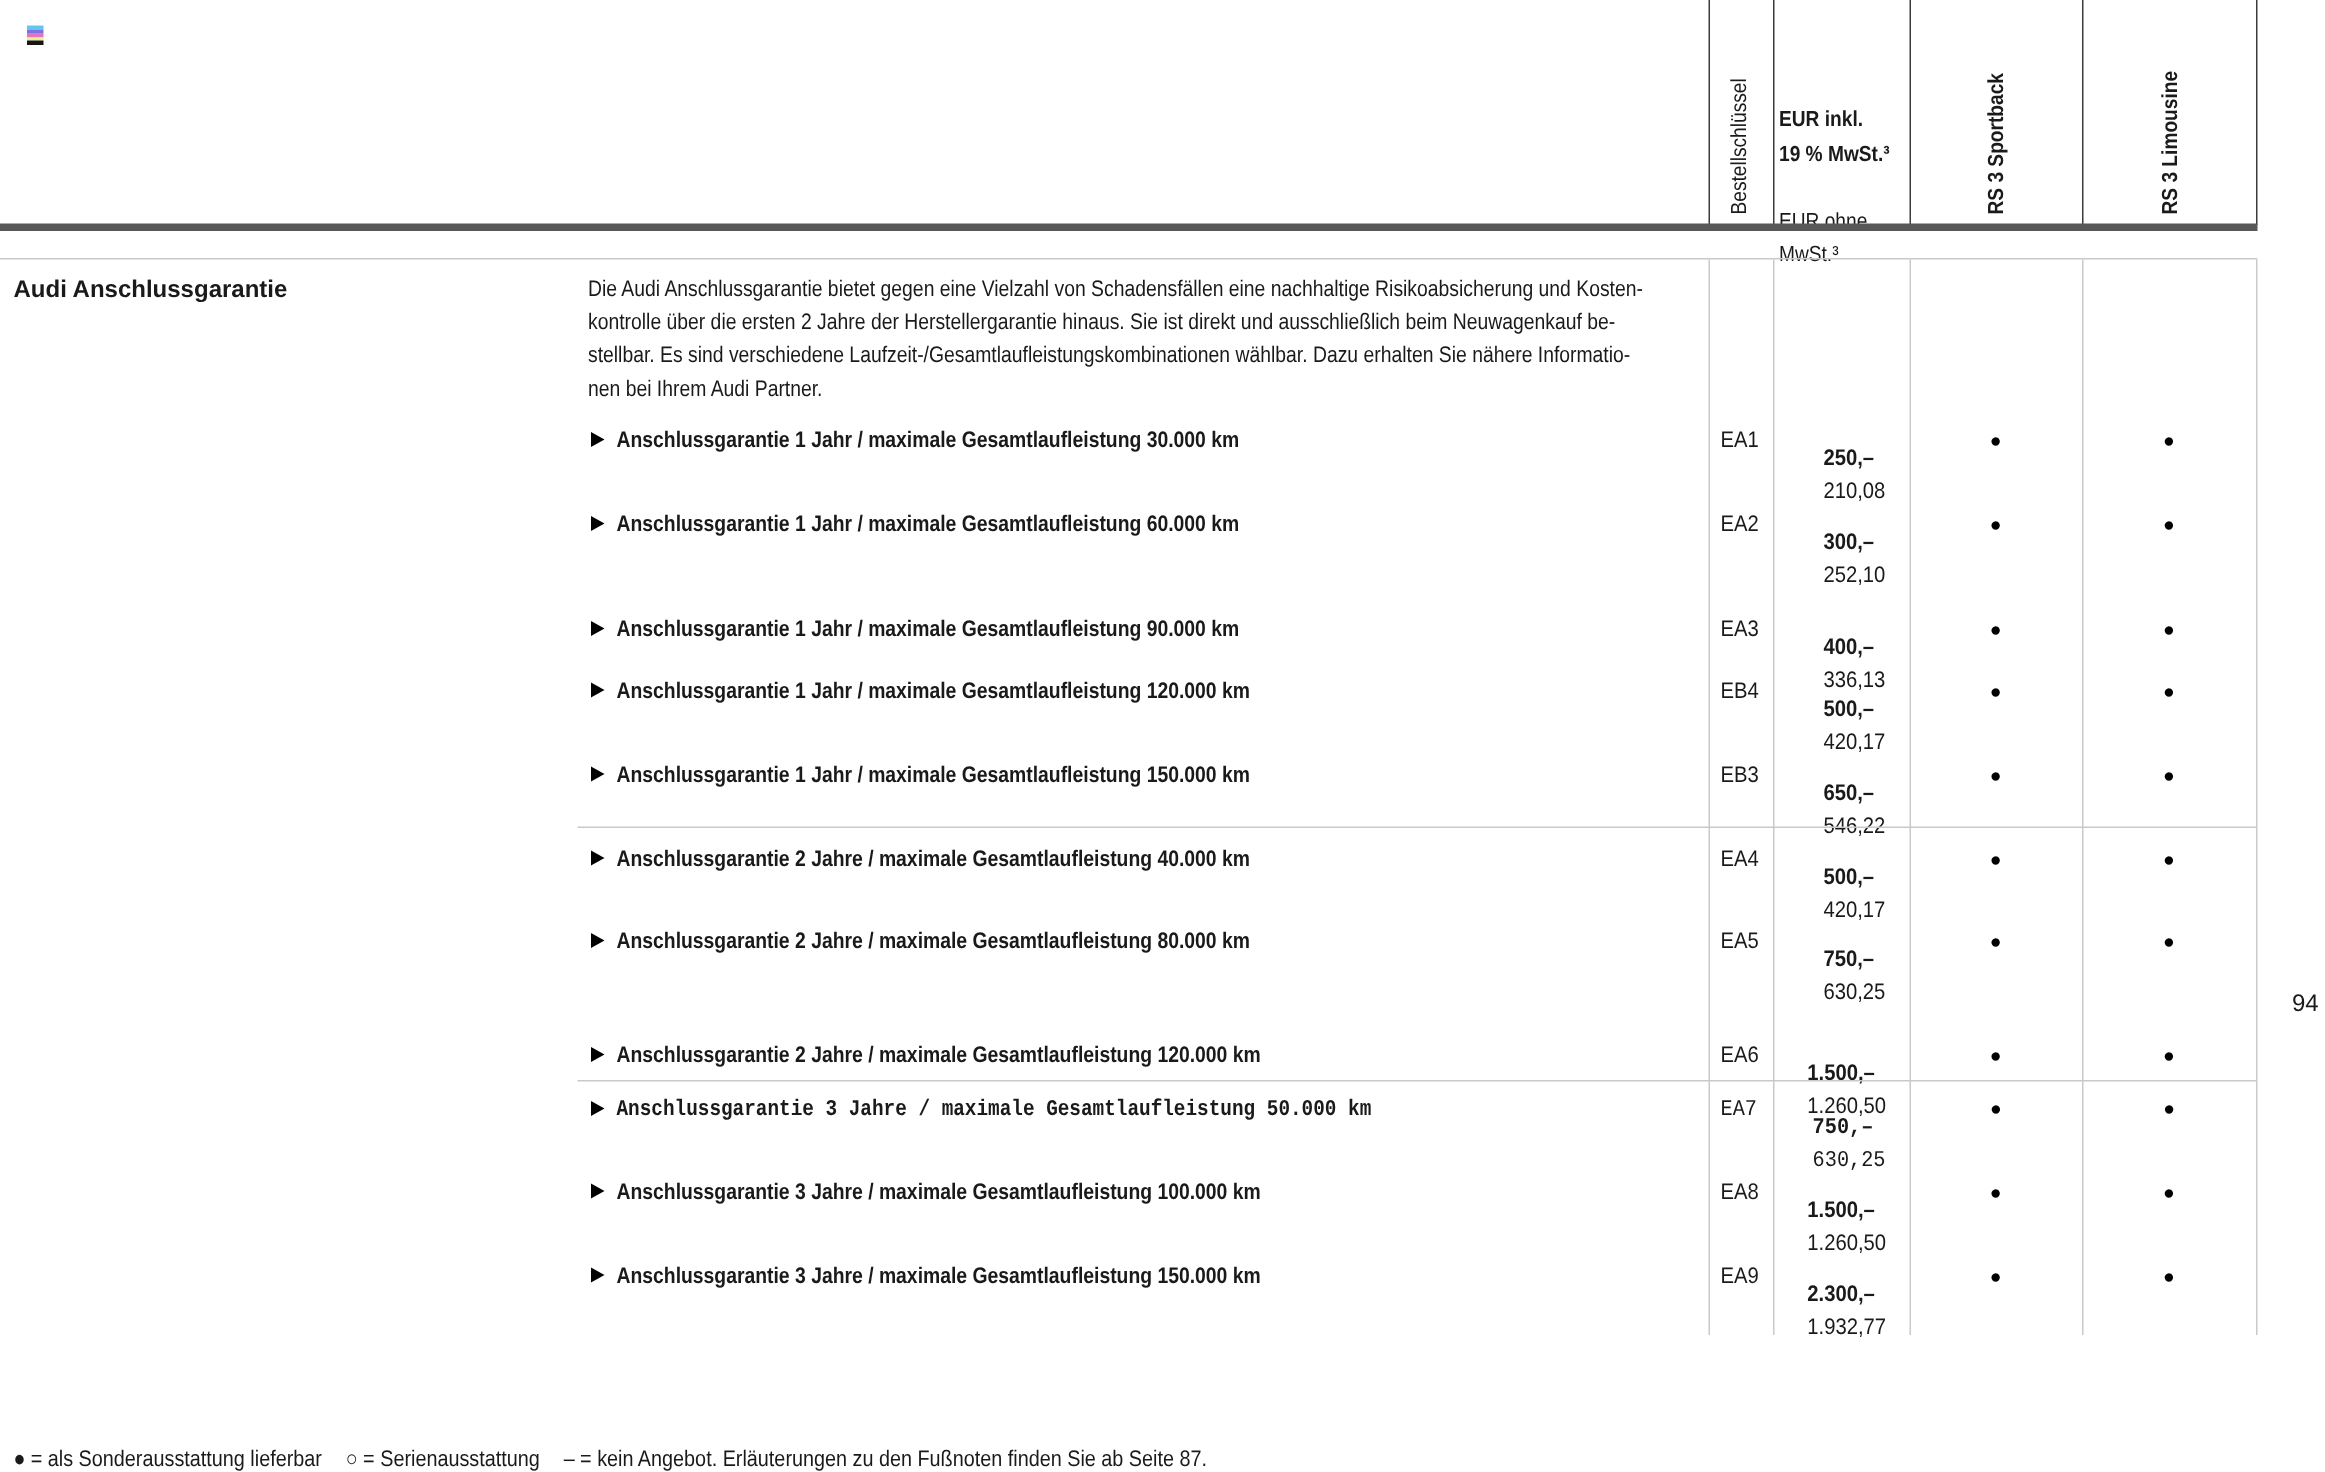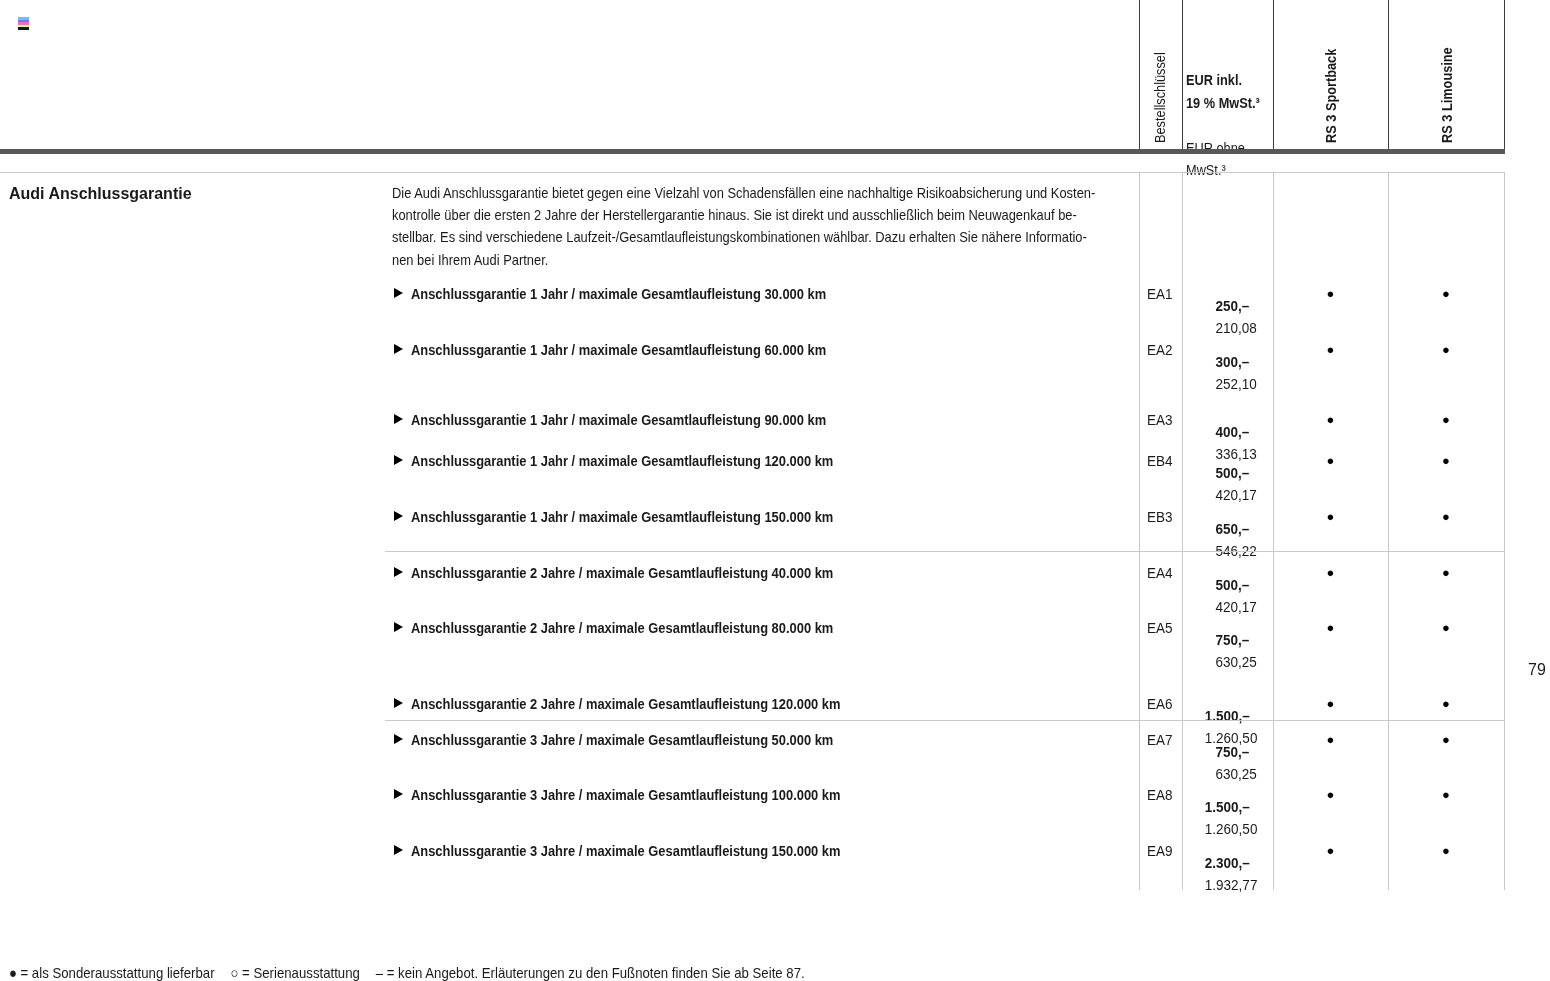--- a/index.html
+++ b/index.html
@@ -197,21 +197,21 @@
     <span class="rcode">EA6</span>
     <span class="rprice">
       <span class="in">
         <span class="gross">1.500,–</span>
         <span class="net">1.260,50</span>
       </span>
     </span>
     <span class="avail sb">●</span>
     <span class="avail li">●</span>
   </div>
-      <div class="row" style="top: 445.6px;">
+      <div class="row" style="top: 445.6px; font-family: Liberation Mono, monospace;">
     <span class="marker"></span>
     <span class="rlabel">Anschlussgarantie 3 Jahre / maximale Gesamtlaufleistung 50.000 km</span>
     <span class="rcode">EA7</span>
     <span class="rprice">
       <span class="in">
         <span class="gross">750,–</span>
         <span class="net">630,25</span>
       </span>
     </span>
     <span class="avail sb">●</span>
@@ -241,21 +241,21 @@
       </span>
     </span>
     <span class="avail sb">●</span>
     <span class="avail li">●</span>
   </div>
     </div>
 
   <div class="sep" style="top:551px"></div>
   <div class="sep" style="top:720px"></div>
 
-  <div class="pagenum">79</div>
+  <div class="pagenum">94</div>
 
   <div class="legend">
     <span class="sym">●</span><span>= als Sonderausstattung lieferbar</span><span class="gap"></span>
     <span class="sym">○</span><span>= Serienausstattung</span><span class="gap"></span>
     <span class="sym">–</span><span>= kein Angebot.</span>
     <span> </span><span>Erläuterungen zu den Fußnoten finden Sie ab Seite 87.</span>
   </div>
 
 </div>
 

